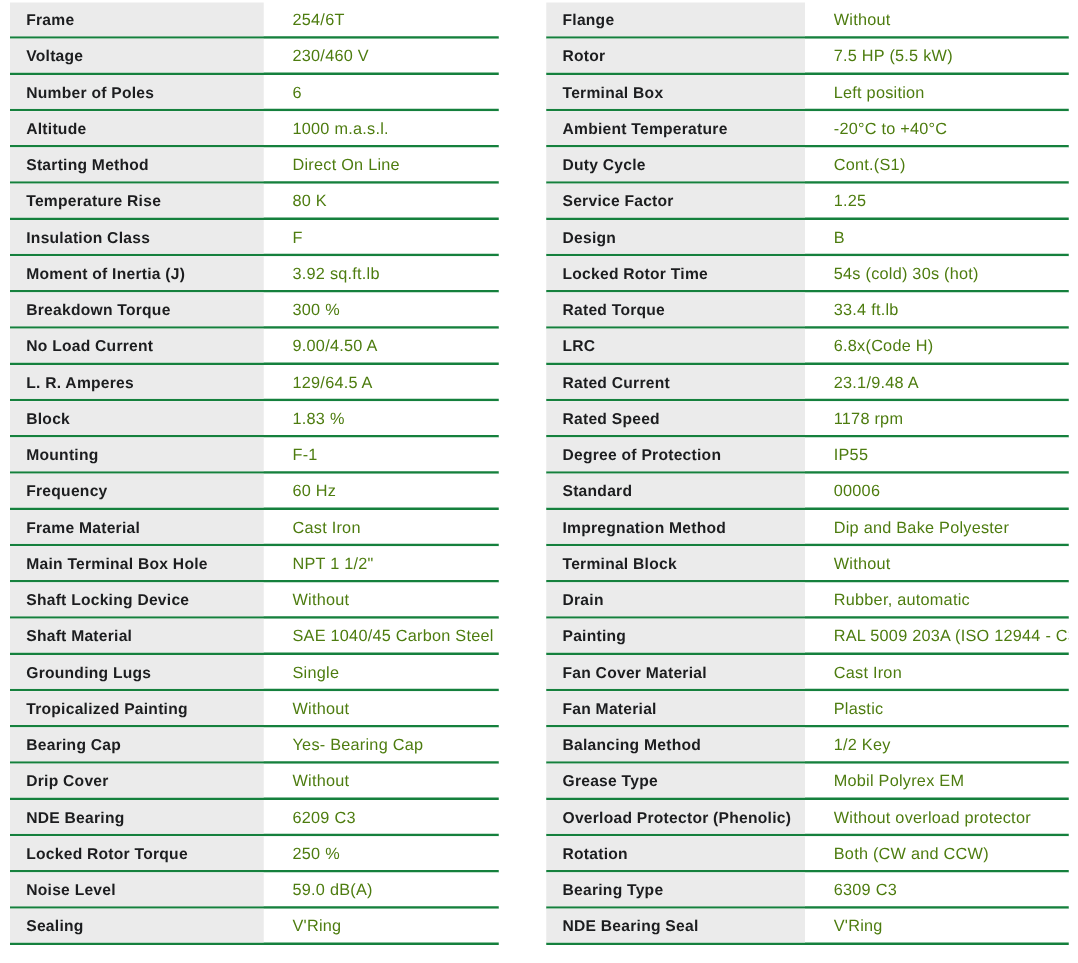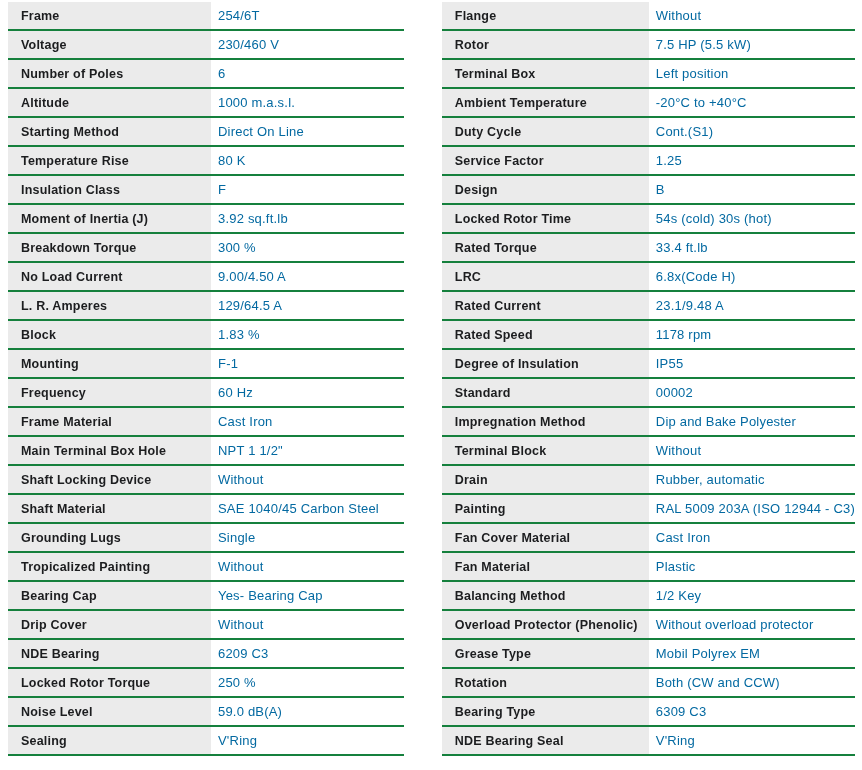--- a/index.html
+++ b/index.html
@@ -46,24 +46,24 @@
     overflow: hidden;
   }
   .spec-col.right .spec-label {
     width: 207px;
     min-width: 207px;
   }
   .spec-value {
     flex: 1;
     display: flex;
     align-items: center;
-    padding-left: 7px;
+    padding-left: 23px;
     font-size: 13px;
     font-weight: 400;
-    color: #0369a1;
+    color: #4d7c0f;
     letter-spacing: 0.2px;
     white-space: nowrap;
     overflow: hidden;
   }
 </style>
 </head>
 <body>
 
 <div class="spec-table">
   <div class="spec-col left" id="col-0">
@@ -215,26 +215,26 @@
       </div>
       <div class="spec-row">
         <div class="spec-label">Rated Current</div>
         <div class="spec-value">23.1/9.48 A</div>
       </div>
       <div class="spec-row">
         <div class="spec-label">Rated Speed</div>
         <div class="spec-value">1178 rpm</div>
       </div>
       <div class="spec-row">
-        <div class="spec-label">Degree of Insulation</div>
+        <div class="spec-label">Degree of Protection</div>
         <div class="spec-value">IP55</div>
       </div>
       <div class="spec-row">
         <div class="spec-label">Standard</div>
-        <div class="spec-value">00002</div>
+        <div class="spec-value">00006</div>
       </div>
       <div class="spec-row">
         <div class="spec-label">Impregnation Method</div>
         <div class="spec-value">Dip and Bake Polyester</div>
       </div>
       <div class="spec-row">
         <div class="spec-label">Terminal Block</div>
         <div class="spec-value">Without</div>
       </div>
       <div class="spec-row">
@@ -251,26 +251,26 @@
       </div>
       <div class="spec-row">
         <div class="spec-label">Fan Material</div>
         <div class="spec-value">Plastic</div>
       </div>
       <div class="spec-row">
         <div class="spec-label">Balancing Method</div>
         <div class="spec-value">1/2 Key</div>
       </div>
       <div class="spec-row">
+        <div class="spec-label">Grease Type</div>
+        <div class="spec-value">Mobil Polyrex EM</div>
+      </div>
+      <div class="spec-row">
         <div class="spec-label">Overload Protector (Phenolic)</div>
         <div class="spec-value">Without overload protector</div>
-      </div>
-      <div class="spec-row">
-        <div class="spec-label">Grease Type</div>
-        <div class="spec-value">Mobil Polyrex EM</div>
       </div>
       <div class="spec-row">
         <div class="spec-label">Rotation</div>
         <div class="spec-value">Both (CW and CCW)</div>
       </div>
       <div class="spec-row">
         <div class="spec-label">Bearing Type</div>
         <div class="spec-value">6309 C3</div>
       </div>
       <div class="spec-row">

